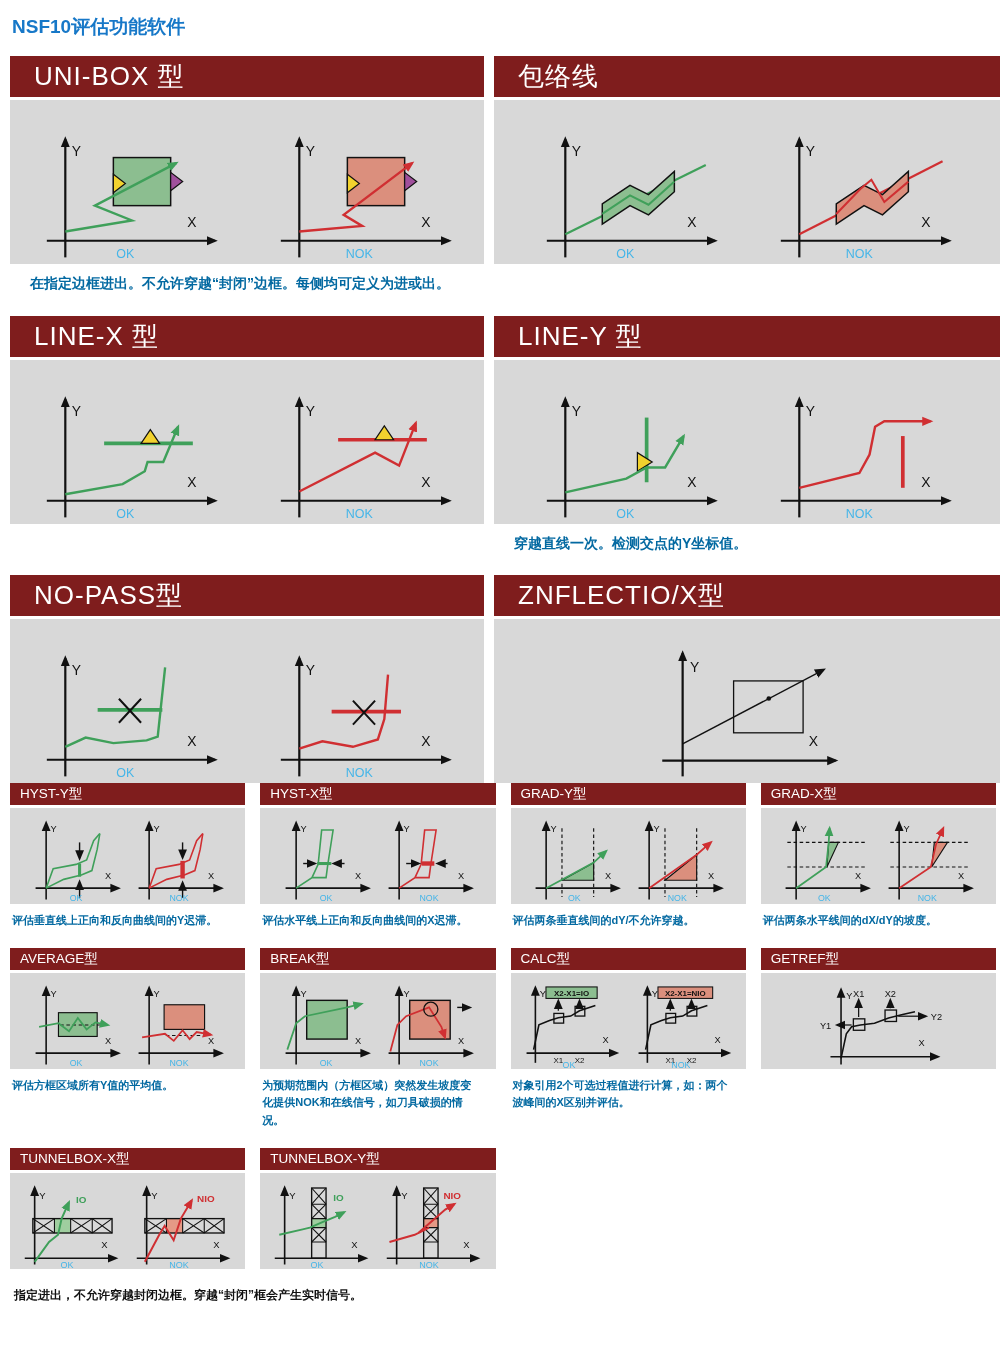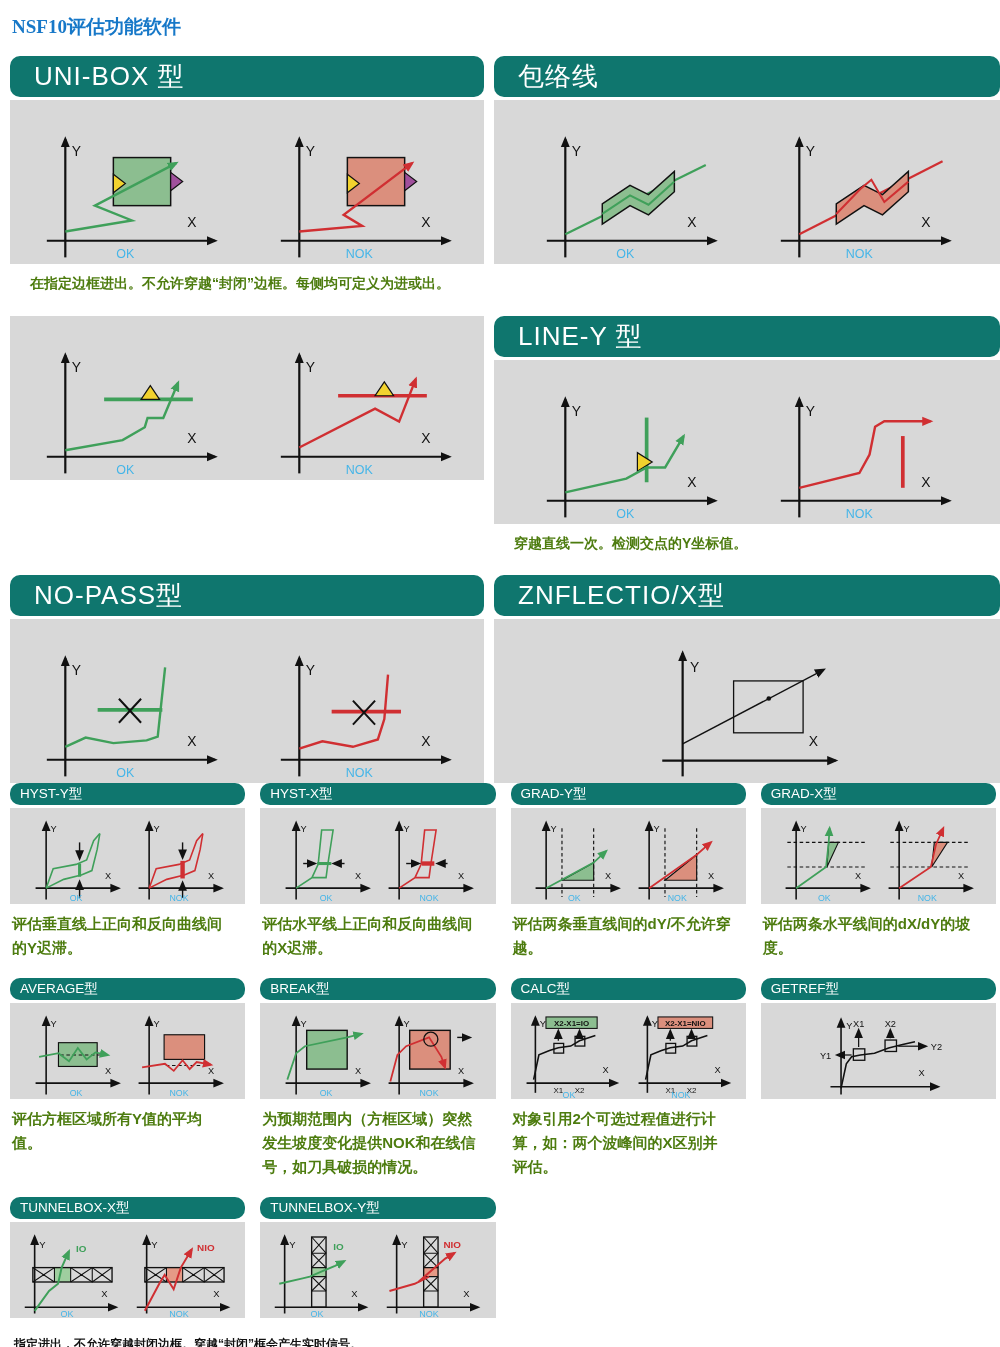--- a/index.html
+++ b/index.html
@@ -1,30 +1,30 @@
 <!DOCTYPE html>
 <html><head>
 <meta charset="utf-8">
 <style>
   html,body{margin:0;padding:0;background:#fff;}
   body{width:1000px;font-family:"Liberation Sans","DejaVu Sans",sans-serif;color:#111;}
   .page{padding:8px 0 10px 10px;width:990px;}
-  h1{font-size:19px;font-weight:bold;color:#1778c8;margin:6px 0 16px 2px;font-family:Liberation Serif, serif;}
+  h1{font-size:19px;font-weight:bold;color:#1778c8;margin:6px 0 16px 2px;}
   .big-row{display:grid;grid-template-columns:474px 506px;column-gap:10px;align-items:start;}
   .small-row{display:grid;grid-template-columns:repeat(4,1fr);column-gap:15px;align-items:start;margin-right:4px;}
   .sec{display:block;}
-  .hdr{background:#0f766e;color:#fff;margin-bottom:3px;border-radius:10px;}
+  .hdr{background:#7f1d1d;color:#fff;margin-bottom:3px;}
   .hdr.big{font-size:26px;height:41px;line-height:41px;padding-left:24px;letter-spacing:1px;font-weight:400;}
   .hdr.sm{font-size:13.5px;height:22px;line-height:22px;padding-left:10px;font-weight:400;}
   .panel{background:#d8d8d8;display:flex;justify-content:center;align-items:flex-end;}
   .pbig{height:156px;gap:48px;padding:6px 0 2px;}
   .psm{height:94px;gap:6px;padding:2px 0 0;}
   figure{margin:0;text-align:center;}
-  .desc{font-weight:bold;font-size:14px;color:#4d7c0f;margin:10px 0 22px 20px;line-height:1.4;}
-  .desc.sm{font-size:15px;margin:8px 14px 18px 2px;line-height:1.6;}
+  .desc{font-weight:bold;font-size:14px;color:#0369a1;margin:10px 0 22px 20px;line-height:1.4;}
+  .desc.sm{font-size:11px;margin:8px 14px 18px 2px;line-height:1.6;}
   .footer-desc{font-weight:bold;font-size:12px;color:#111;margin:18px 0 6px 4px;}
   svg{display:block;}
   svg.big{width:186px;height:134px;}
   svg.zn{width:215px;height:139px;}
   svg.sm{width:97px;height:88px;}
   svg.calc{width:106px;height:90px;}
   svg.getref{width:150px;height:88px;}
   svg.tun{width:106px;height:90px;}
   .ax{stroke:#111;stroke-width:2.4;fill:none;}
   .axm{stroke:#111;stroke-width:1.8;fill:none;}
@@ -122,20 +122,21 @@
             <path class="rl" stroke-width="2.2" d="M70,93 L96,66 L108,56 L122,80 L148,58"></path>
             <text class="capt" x="95" y="141" text-anchor="middle">NOK</text>
           </svg>
         </figure>
       </div>
     </section>
   </div>
 
   <div class="big-row">
     <section class="sec">
+      <div class="hdr big">LINE-X 型</div>
       <div class="panel pbig">
         <figure>
           <svg class="big" viewBox="0 0 200 145">
             <path class="ax" d="M30,140 L30,12" marker-end="url(#aB)"></path>
               <path class="ax" d="M10,122 L192,122" marker-end="url(#aB)"></path>
             <text class="axl" x="37" y="30">Y</text>
             <text class="axl" x="162" y="107">X</text>
             <path class="gl" stroke-width="4" d="M72,60 L168,60"></path>
             <polygon points="112,60 132,60 122,45" fill="#f2d22e" stroke="#111" stroke-width="1.3"></polygon>
             <path class="gl" stroke-width="2.6" d="M30,115 L92,104 L116,90 L119,80 L136,80 L152,42" marker-end="url(#aG)"></path>

